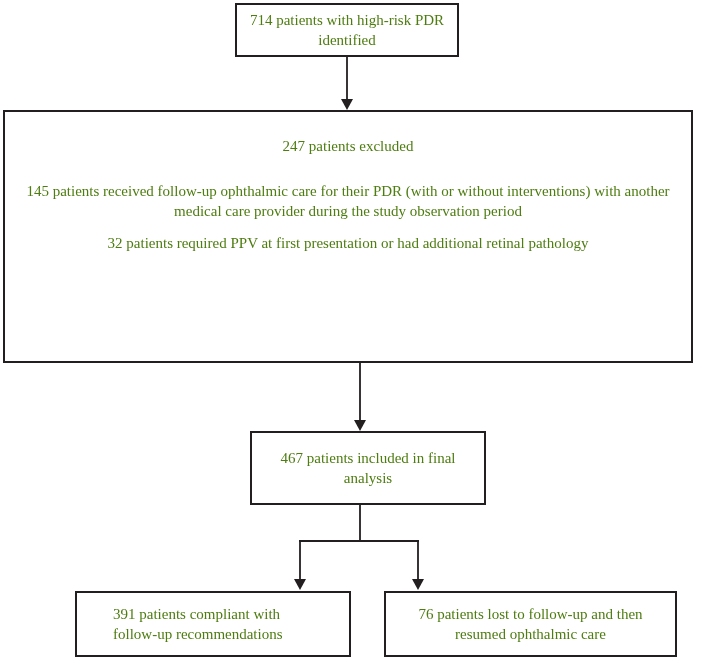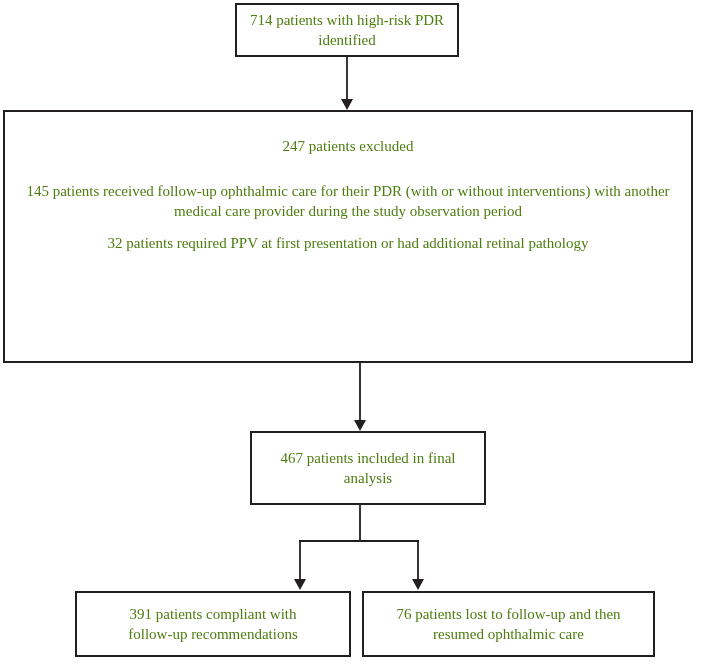--- a/index.html
+++ b/index.html
@@ -67,24 +67,24 @@
   }
   .box-included span { max-width: 175px; display: inline-block; }
 
   .box-compliant {
     left: 75px; top: 591px;
     width: 276px; height: 66px;
   }
   .box-compliant span {
     max-width: 200px;
     display: inline-block;
-    text-align: center;
+    text-align: left;
   }
   .box-resumed {
-    left: 362px; top: 591px;
+    left: 384px; top: 591px;
     width: 293px; height: 66px;
   }
   .box-resumed span { max-width: 260px; display: inline-block; }
 </style>
 </head>
 <body>
 
 <div class="canvas">
 
   <svg class="connectors" viewBox="0 0 709 672" xmlns="http://www.w3.org/2000/svg">

